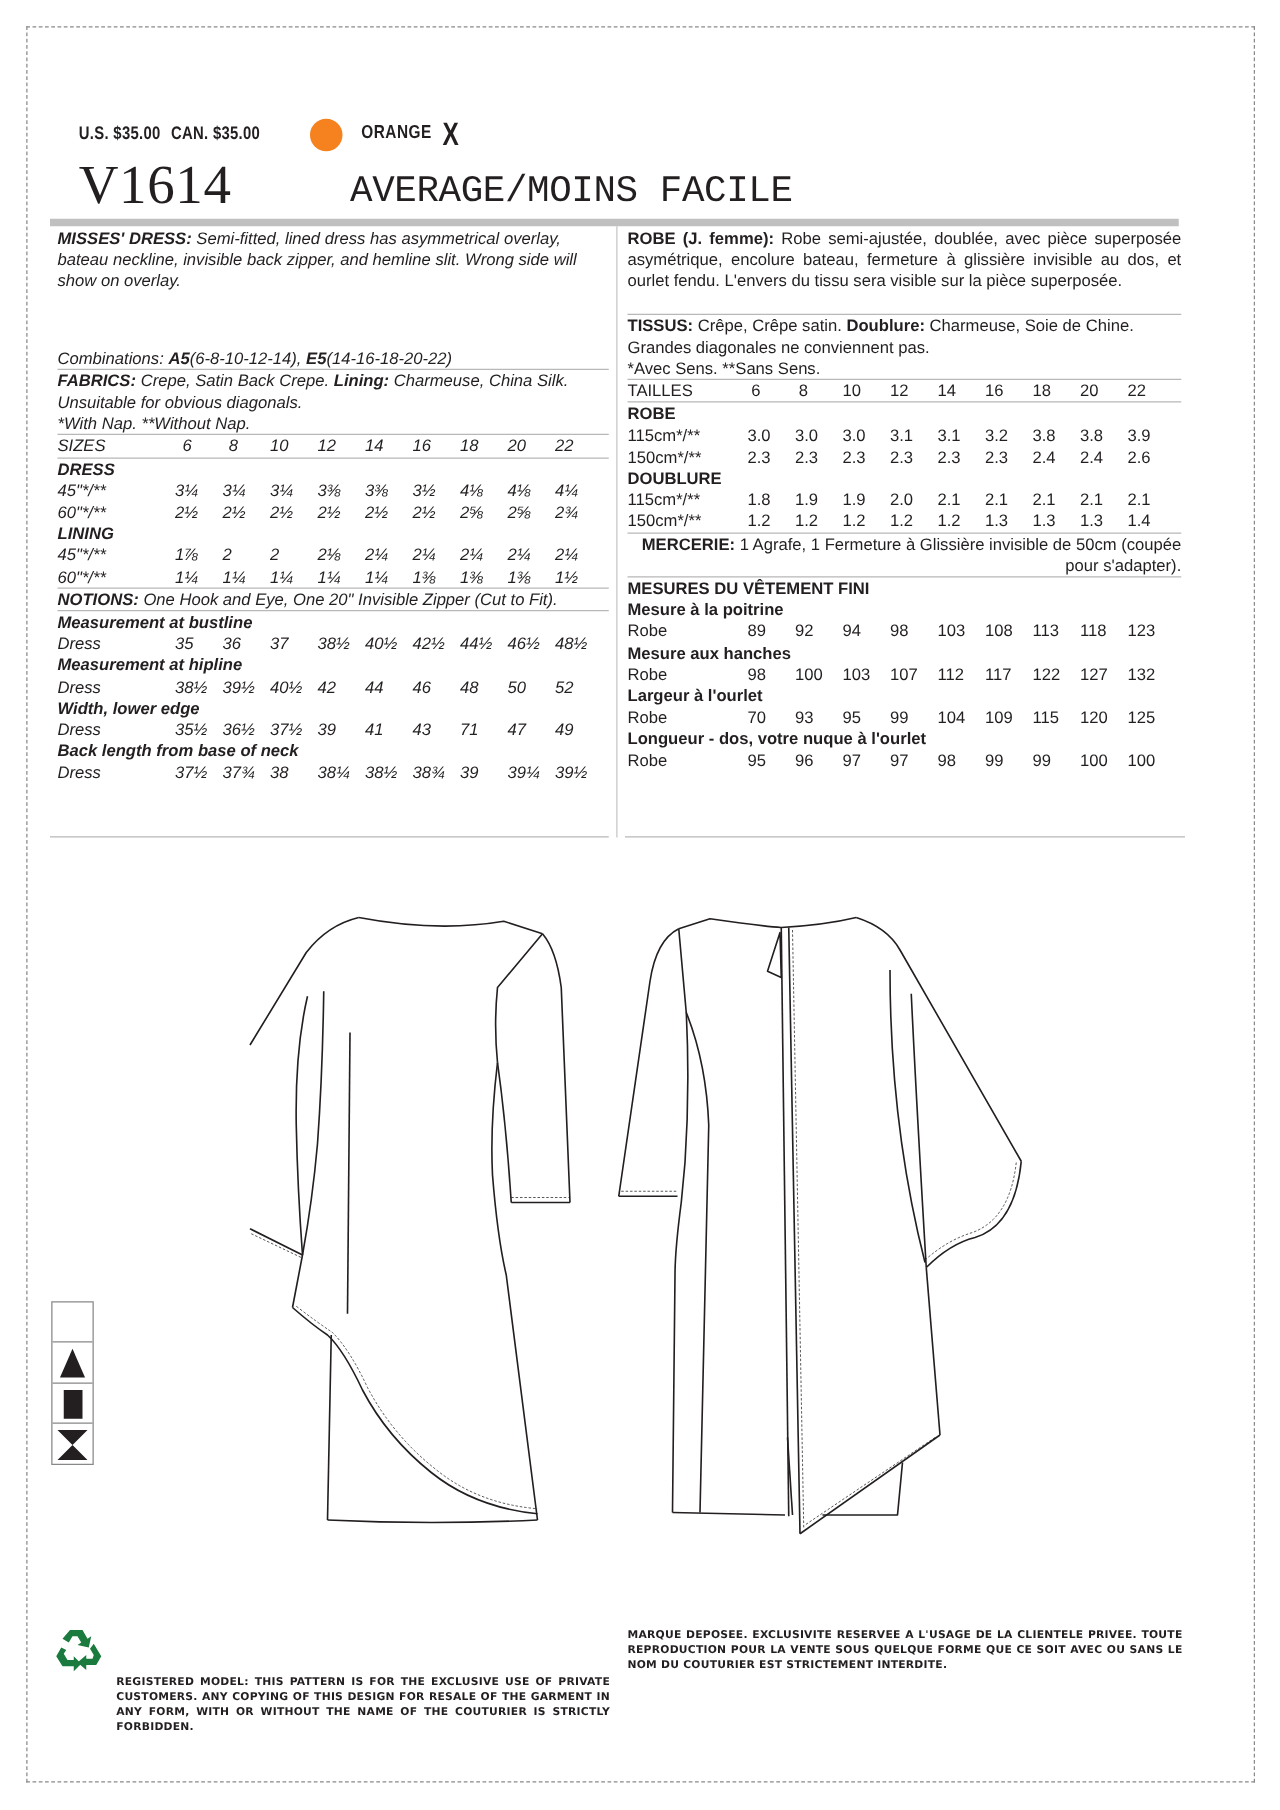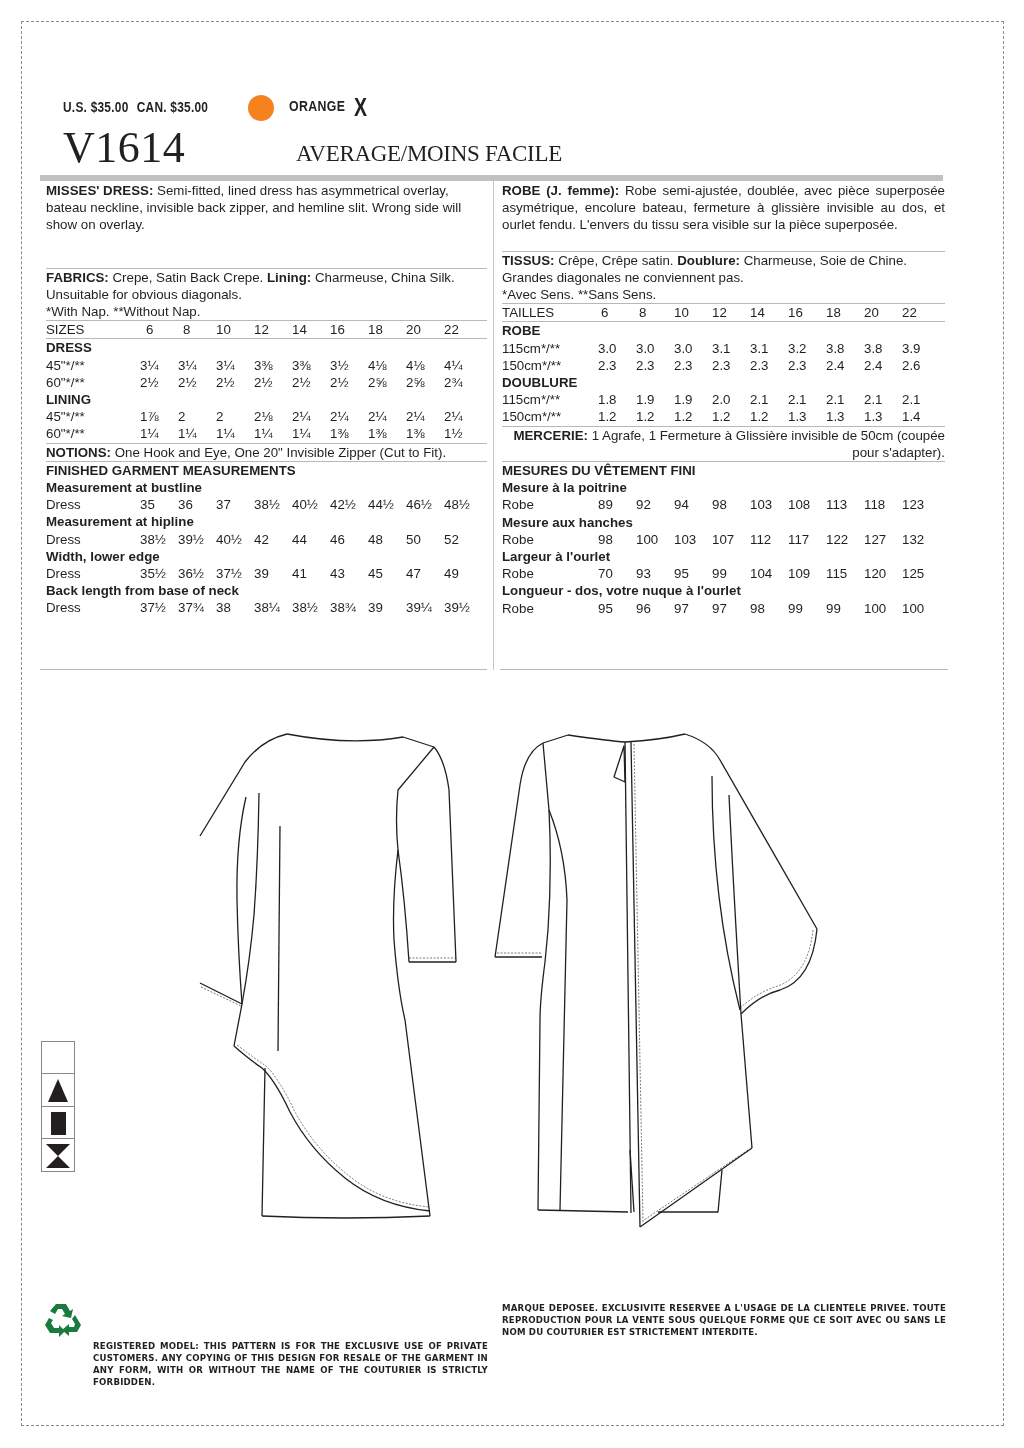--- a/index.html
+++ b/index.html
@@ -27,31 +27,31 @@
   }
   .color-x {
     position: absolute; left: 354px; top: 92px; font-weight: bold; font-size: 26px;
     transform: scaleX(0.75); transform-origin: left center;
   }
   .pattern-number {
     position: absolute; left: 63px; top: 124px; font-family: "Liberation Serif", serif;
     font-size: 44px; line-height: 48px; letter-spacing: 0.5px;
   }
   .difficulty {
-    position: absolute; left: 296px; top: 140px; font-family: Liberation Serif, serif;
-    font-size: 23px; line-height: 28px; letter-spacing: -0.3px;
+    position: absolute; left: 280px; top: 140px; font-family: Liberation Mono, monospace;
+    font-size: 30px; line-height: 28px; letter-spacing: -0.3px;
   }
   .header-bar {
     position: absolute; left: 40px; top: 175px; width: 903px; height: 6px; background: #c0c0c0;
   }
 
   .col {
     position: absolute; top: 181px; width: 452px; font-size: 13.3px; line-height: 17.2px;
   }
-  .col.en { left: 46px; width: 441px; }
+  .col.en { left: 46px; width: 441px; font-style: italic; }
   .col.fr { left: 502px; width: 443px; }
   .col-divider {
     position: absolute; left: 493px; top: 181px; width: 1px; height: 489px; background: #c6c6c6;
   }
   .desc { text-align: left; }
   .col.fr .desc { text-align: justify; }
   .desc b, .line b { font-weight: bold; }
   .spacer { height: 34px; }
   .col.fr .spacer { height: 17px; }
   .rule { border-top: 1px solid #b8b8b8; }
@@ -101,20 +101,25 @@
 <div class="pattern-number">V1614</div>
 <div class="difficulty">AVERAGE/MOINS FACILE</div>
 <div class="header-bar"></div>
 
 <div class="col en">
   <div class="desc" style="padding-top:1px">
     <b>MISSES' DRESS:</b>
     <span>Semi-fitted, lined dress has asymmetrical overlay, bateau neckline, invisible back zipper, and hemline slit. Wrong side will show on overlay.</span>
   </div>
   <div class="spacer"></div>
+  <div class="line" style="margin-top:10px">
+    <span>Combinations:</span>
+    <b>A5</b><span>(6-8-10-12-14),</span>
+    <b>E5</b><span>(14-16-18-20-22)</span>
+  </div>
   <div class="rule"></div>
   <div class="wrap">
     <b>FABRICS:</b>
     <span>Crepe, Satin Back Crepe.</span>
     <b>Lining:</b>
     <span>Charmeuse, China Silk.</span>
   </div>
   <div class="line">Unsuitable for obvious diagonals.</div>
   <div class="line">*With Nap. **Without Nap.</div>
   <div class="rule"></div>
@@ -180,21 +185,20 @@
     <span class="c">1⅜</span>
     <span class="c">1⅜</span>
     <span class="c">1½</span>
   </div>
   <div class="rule"></div>
   <div class="wrap">
     <b>NOTIONS:</b>
     <span>One Hook and Eye, One 20" Invisible Zipper (Cut to Fit).</span>
   </div>
   <div class="rule"></div>
-  <div class="section-h">FINISHED GARMENT MEASUREMENTS</div>
   <div class="section-h">Measurement at bustline</div>
   <div class="trow">
     <span class="lbl">Dress</span>
     <span class="c">35</span>
     <span class="c">36</span>
     <span class="c">37</span>
     <span class="c">38½</span>
     <span class="c">40½</span>
     <span class="c">42½</span>
     <span class="c">44½</span>
@@ -216,21 +220,21 @@
   </div>
   <div class="section-h">Width, lower edge</div>
   <div class="trow">
     <span class="lbl">Dress</span>
     <span class="c">35½</span>
     <span class="c">36½</span>
     <span class="c">37½</span>
     <span class="c">39</span>
     <span class="c">41</span>
     <span class="c">43</span>
-    <span class="c">45</span>
+    <span class="c">71</span>
     <span class="c">47</span>
     <span class="c">49</span>
   </div>
   <div class="section-h">Back length from base of neck</div>
   <div class="trow">
     <span class="lbl">Dress</span>
     <span class="c">37½</span>
     <span class="c">37¾</span>
     <span class="c">38</span>
     <span class="c">38¼</span>

